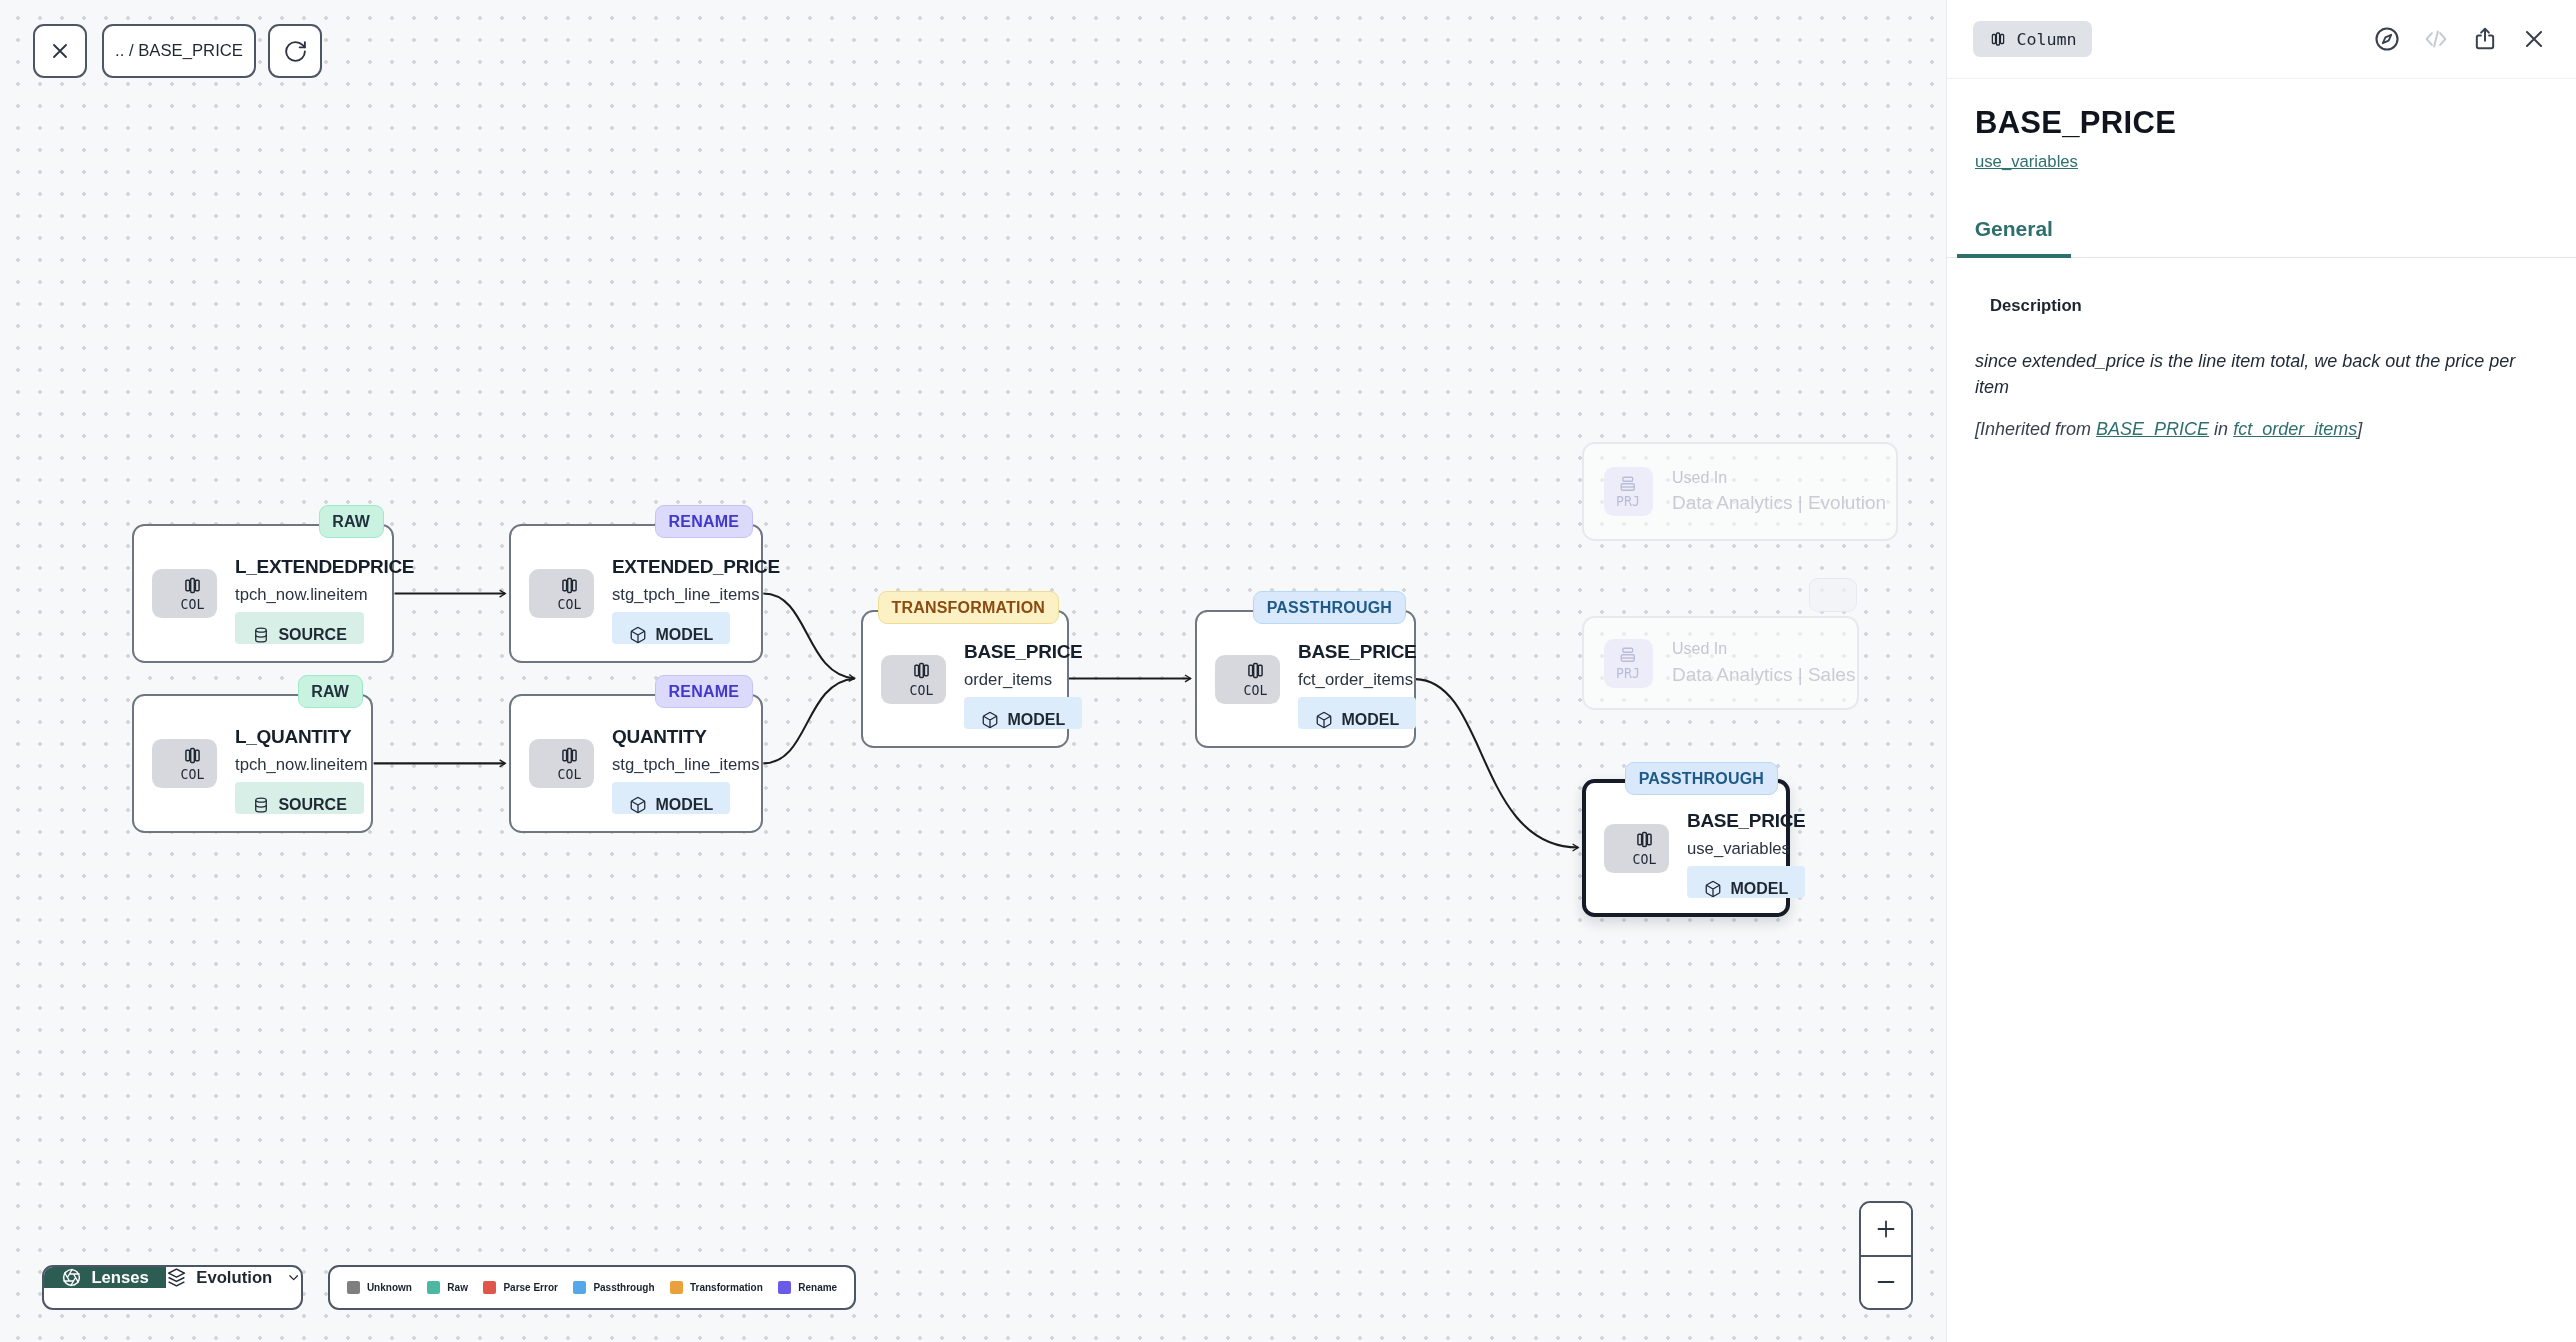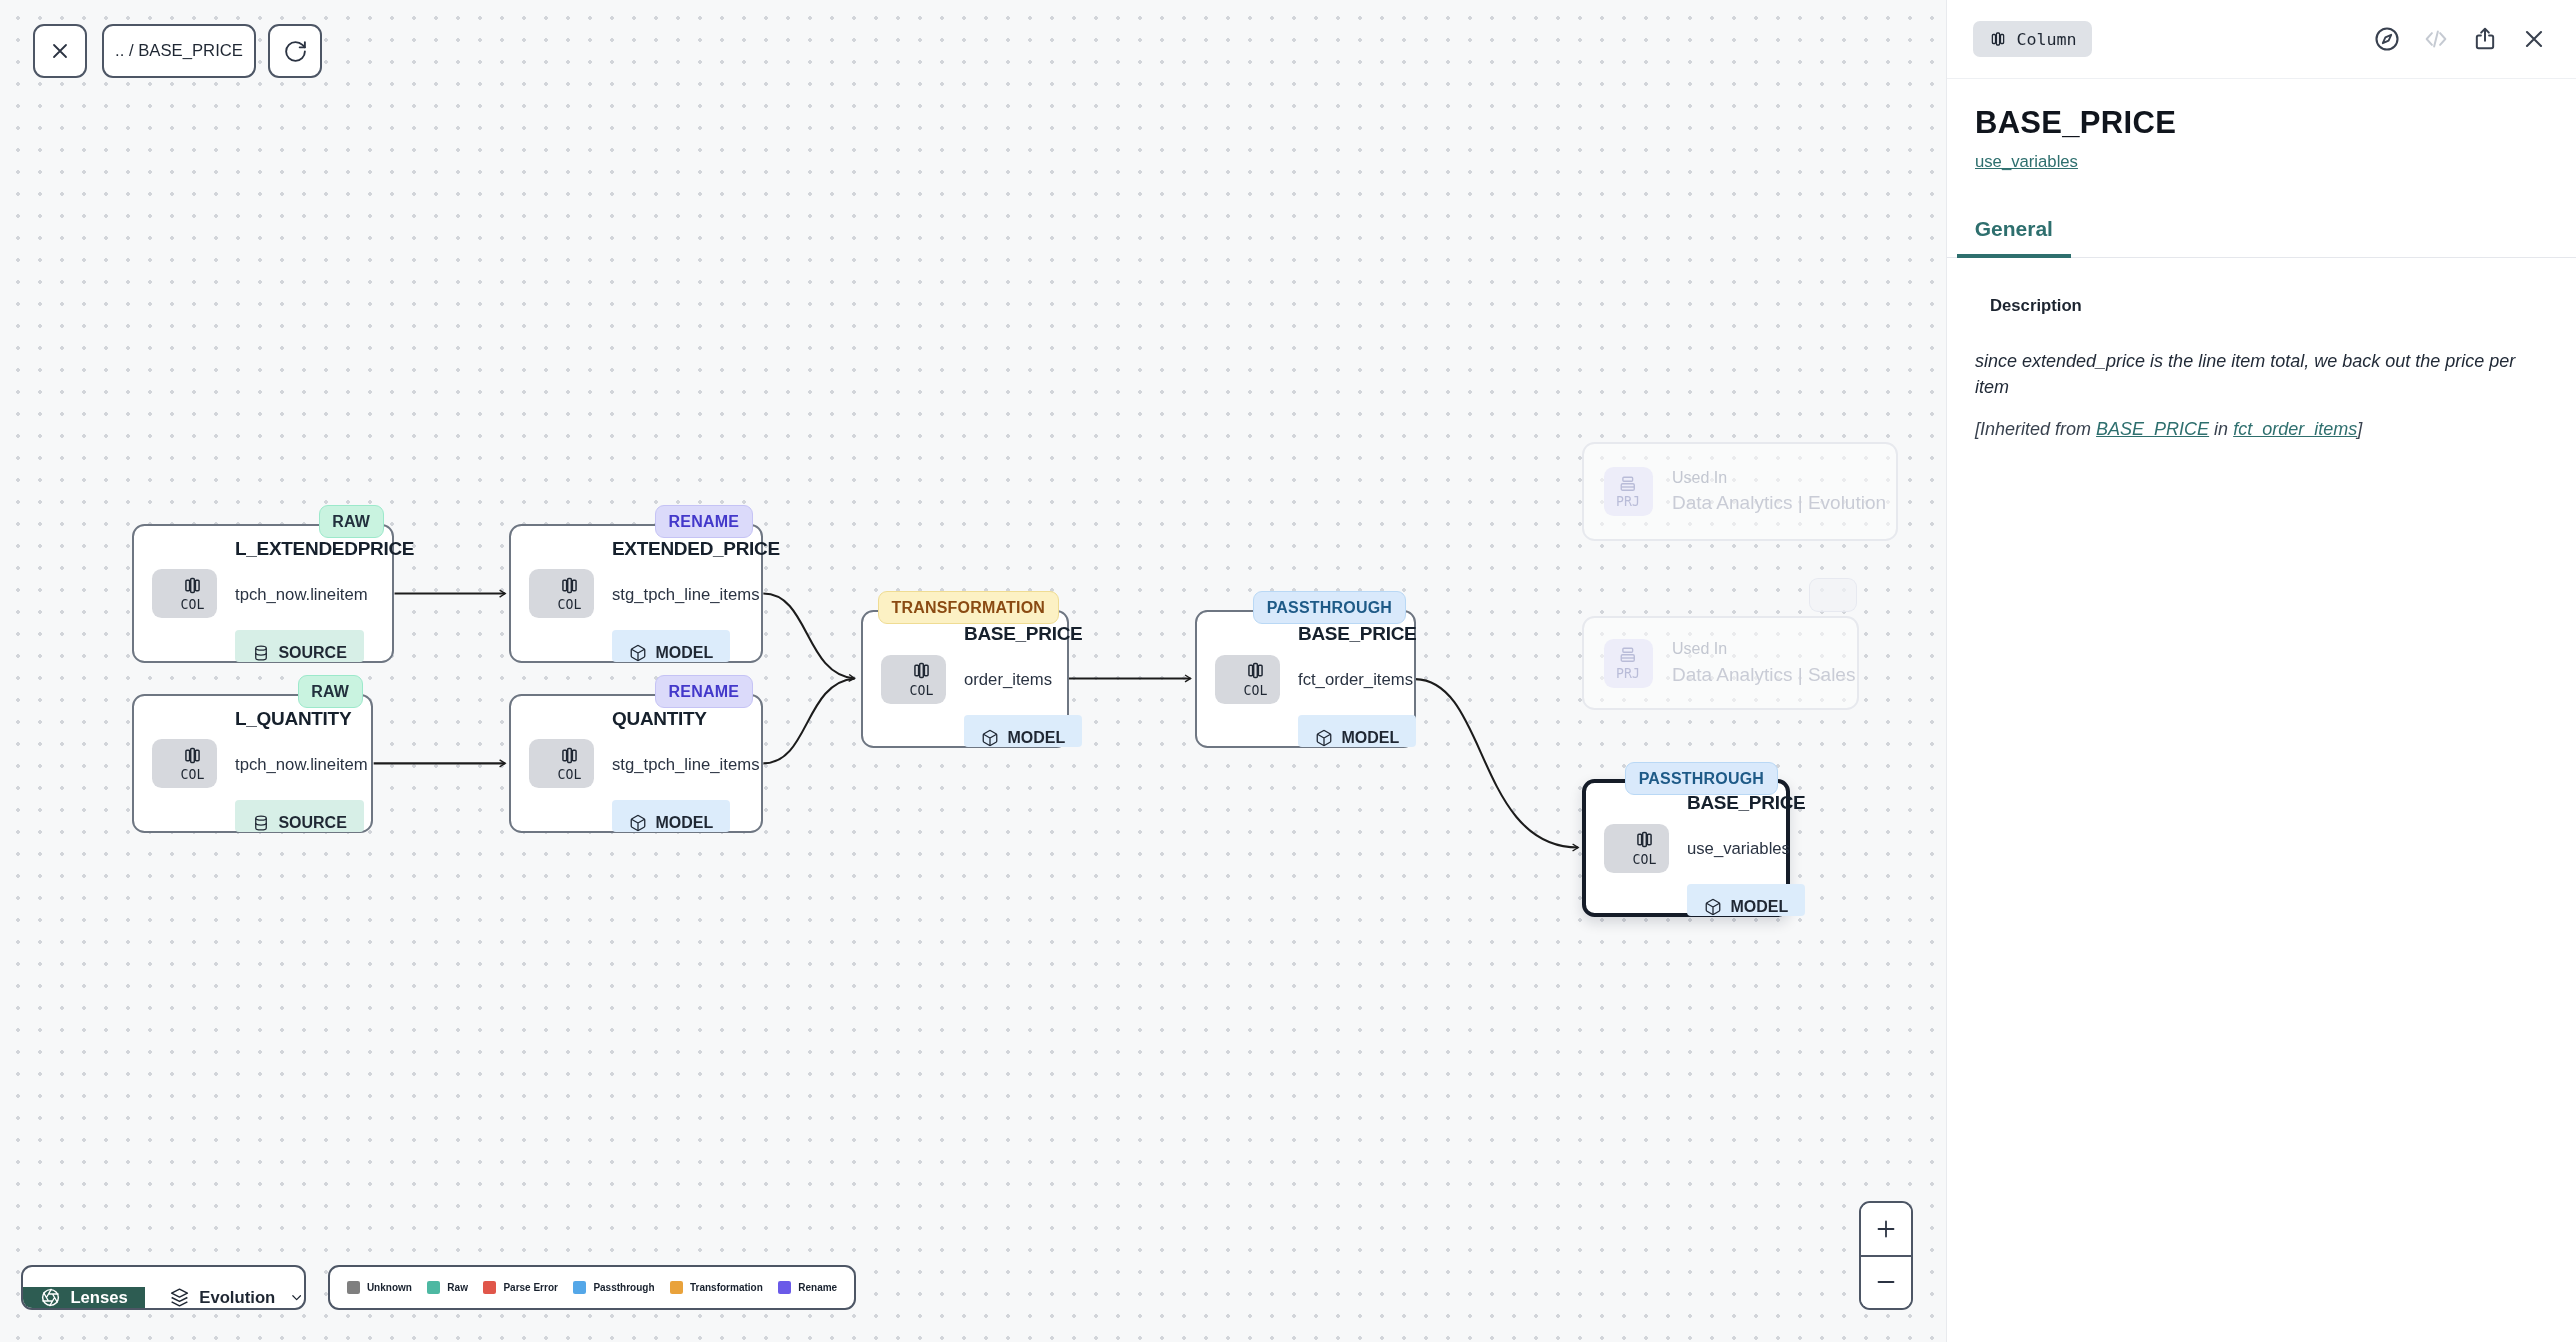--- a/index.html
+++ b/index.html
@@ -16,21 +16,21 @@
   .edges{position:absolute;inset:0;pointer-events:none;}
 
   
   .node{position:absolute;background:#fff;border:2.1px solid #6e7682;border-radius:12.5px;box-sizing:border-box;
     display:flex;align-items:center;gap:18px;padding:0 11px 0 18px;cursor:pointer;}
   .node.selected{border:4.2px solid #151c28;box-shadow:0 5.6px 12.5px rgba(16,24,40,.14);}
   .chip{width:49px;height:49px;border-radius:9.7px;background:#d6d8dd;flex-shrink:0;
     display:flex;flex-direction:column;align-items:center;justify-content:center;gap:1.4px;
     font-family:"DejaVu Sans Mono",monospace;font-size:13.2px;color:#1f2733;padding-left:16px;}
   .chip svg{width:21px;height:21px;}
-  .nbody{display:flex;flex-direction:column;gap:25px;min-width:0;margin-top:12px;}
+  .nbody{display:flex;flex-direction:column;gap:7px;min-width:0;margin-top:12px;}
   .ntitle{font-size:19px;font-weight:700;letter-spacing:-0.3px;color:#16202c;white-space:nowrap;}
   .ntable{font-size:16.7px;color:#2a3342;white-space:nowrap;}
   .pill{display:inline-flex;align-items:flex-end;gap:8.4px;align-self:flex-start;height:32px;padding:0 17px;
     border-radius:4px;font-size:16px;font-weight:700;color:#1f2733;}
   .pill svg{width:18px;height:18px;}
   .pill.source{background:#d7efe7;}
   .pill.model{background:#dcecfb;}
   .badge{position:absolute;top:-21px;right:8.4px;height:33px;padding:0 12.5px;border-radius:9px;
     display:flex;align-items:center;font-size:16px;font-weight:650;letter-spacing:0.2px;box-sizing:border-box;}
   .badge.raw{background:#c9f3e0;border:1.4px solid #9ce9cb;color:#22303d;}
@@ -44,22 +44,22 @@
   .ghost-chip{width:49px;height:49px;border-radius:9.7px;background:#ededf9;flex-shrink:0;
     display:flex;flex-direction:column;align-items:center;justify-content:center;gap:1.4px;
     font-family:"DejaVu Sans Mono",monospace;font-size:13.2px;color:#b9bcd8;}
   .ghost-chip svg{width:19.5px;height:19.5px;}
   .gi-label{font-size:16px;color:#c3c7d1;}
   .gi-title{font-size:19px;font-weight:500;color:#c9ccd6;margin-top:5.6px;white-space:nowrap;}
   .ghost-pill{position:absolute;left:1809px;top:578px;width:46px;height:32px;border-radius:9px;
     background:rgba(241,242,247,.7);border:1.4px solid rgba(230,232,240,.9);}
 
   
-  .lenses-group{position:absolute;left:21px;top:1265px;height:45px;display:flex;align-items:flex-end;
-    border:2.1px solid #4d5665;border-radius:11px;overflow:hidden;background:#fff;box-sizing:border-box;cursor:pointer;gap:24px;}
+  .lenses-group{position:absolute;left:42px;top:1265px;height:45px;display:flex;align-items:flex-start;
+    border:2.1px solid #4d5665;border-radius:11px;overflow:hidden;background:#fff;box-sizing:border-box;cursor:pointer;}
   .lenses-part{display:flex;align-items:center;gap:9.7px;background:#2d5c52;color:#fff;padding:0 16.7px;
     font-size:16.7px;font-weight:600;}
   .lenses-part svg{width:21px;height:21px;}
   .evolution-part{display:flex;align-items:center;gap:9.7px;padding:0 0;font-size:16.7px;font-weight:600;color:#1f2733;}
   .evolution-part svg{width:21px;height:21px;}
   .evolution-part .chev{width:15.3px;height:15.3px;margin-left:4.2px;}
 
   .legend{position:absolute;left:328px;top:1265px;height:45px;display:flex;align-items:center;gap:15.3px;
     padding:0 16.7px;background:#fff;border:2.1px solid #4d5665;border-radius:11px;box-sizing:border-box;}
   .legend-item{display:flex;align-items:center;gap:7px;font-size:10px;font-weight:600;color:#18212e;white-space:nowrap;}

